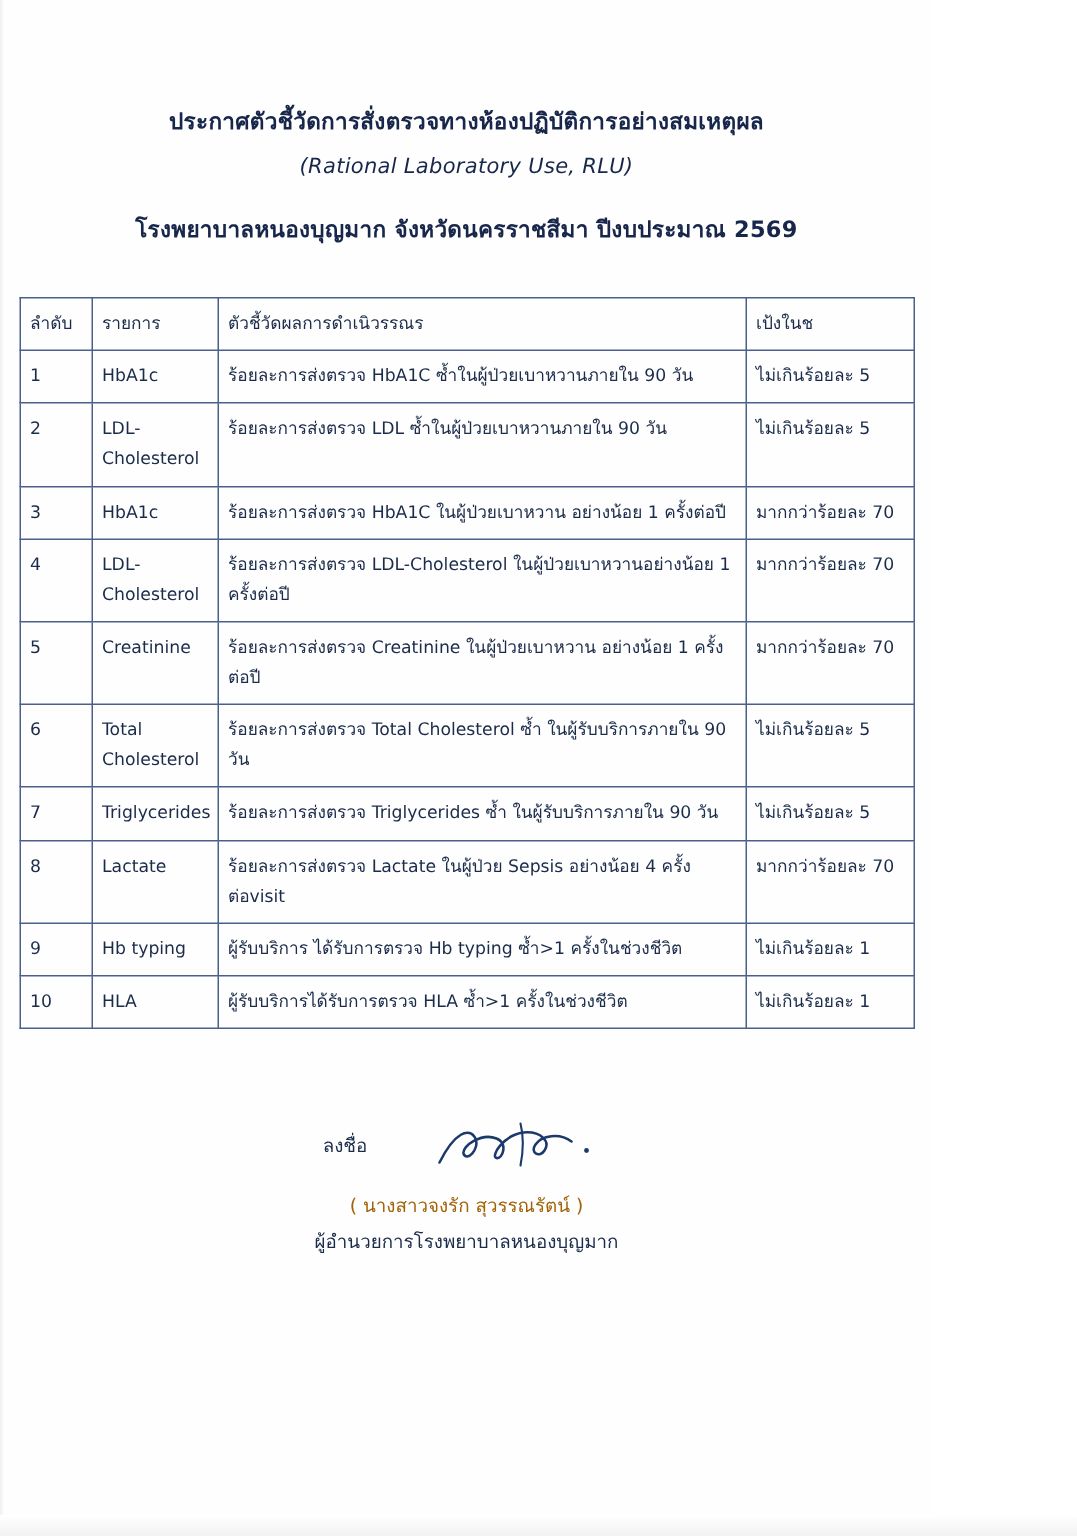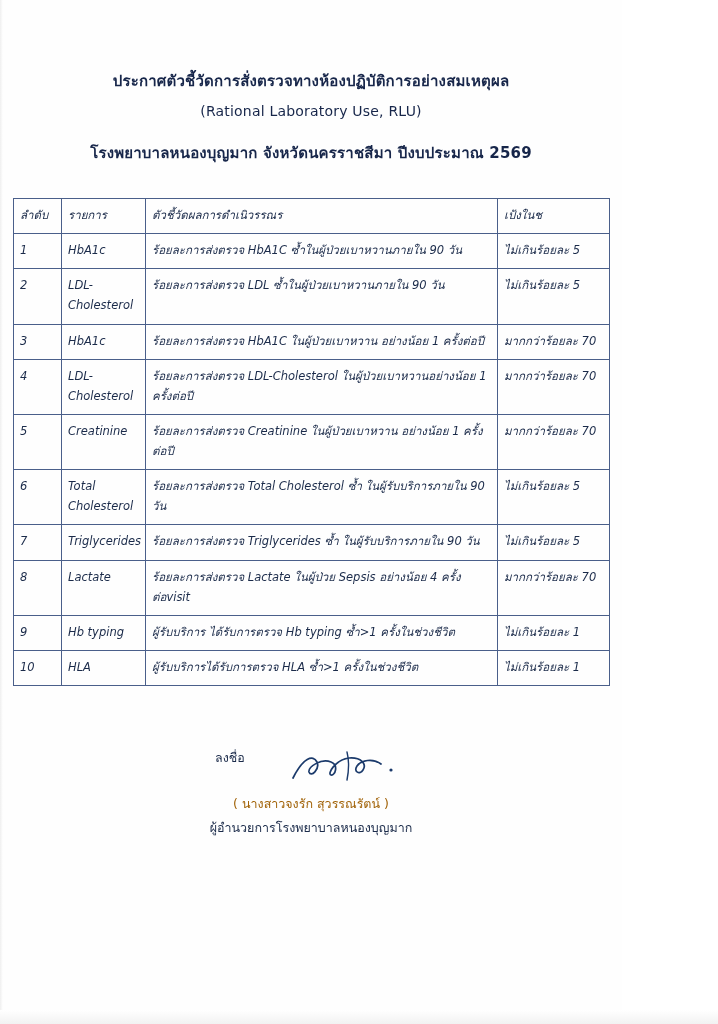--- a/index.html
+++ b/index.html
@@ -41,41 +41,40 @@
     padding-top: 70px;
     text-align: center;
   }
   .header .line {
     font-size: 14.5px;
     line-height: 1.5;
     color: #17264a;
     letter-spacing: 0.2px;
   }
   .header .line1 { font-size: 15px; font-weight: 600; }
-  .header .line2 { font-size: 14px; margin-top: 8px; }
+  .header .line2 { font-size: 14px; margin-top: 8px; font-style: italic; }
   .header .line3 { font-size: 15px; font-weight: 600; margin-top: 20px; }
 
   .table-wrap {
     margin: 34px auto 0 auto;
     width: 596px;
   }
   table.rlu {
     border-collapse: collapse;
     width: 100%;
     table-layout: fixed;
   }
   table.rlu th, table.rlu td {
     border: 1px solid #4a5f8a;
     vertical-align: top;
     padding: 6px 6px 8px 6px;
     font-size: 11.5px;
     line-height: 1.75;
     color: #1b2b4a;
     font-weight: normal;
-    font-style: italic;
   }
   table.rlu th {
     text-align: left;
   }
   col.c-no    { width: 48px; }
   col.c-item  { width: 84px; }
   col.c-desc  { width: 352px; }
   col.c-goal  { width: 112px; }
 
   .cell-no { padding-left: 10px; }
@@ -84,21 +83,21 @@
   .cell-goal { padding-left: 8px; }
 
   .sign-block {
     margin-top: 62px;
     text-align: center;
     position: relative;
   }
   .sign-row {
     display: flex;
     justify-content: center;
-    align-items: flex-start;
+    align-items: center;
     gap: 42px;
     height: 34px;
   }
   .sign-label {
     font-size: 12.5px;
     color: #1b2b4a;
     padding-bottom: 2px;
   }
   .signature {
     width: 120px;

